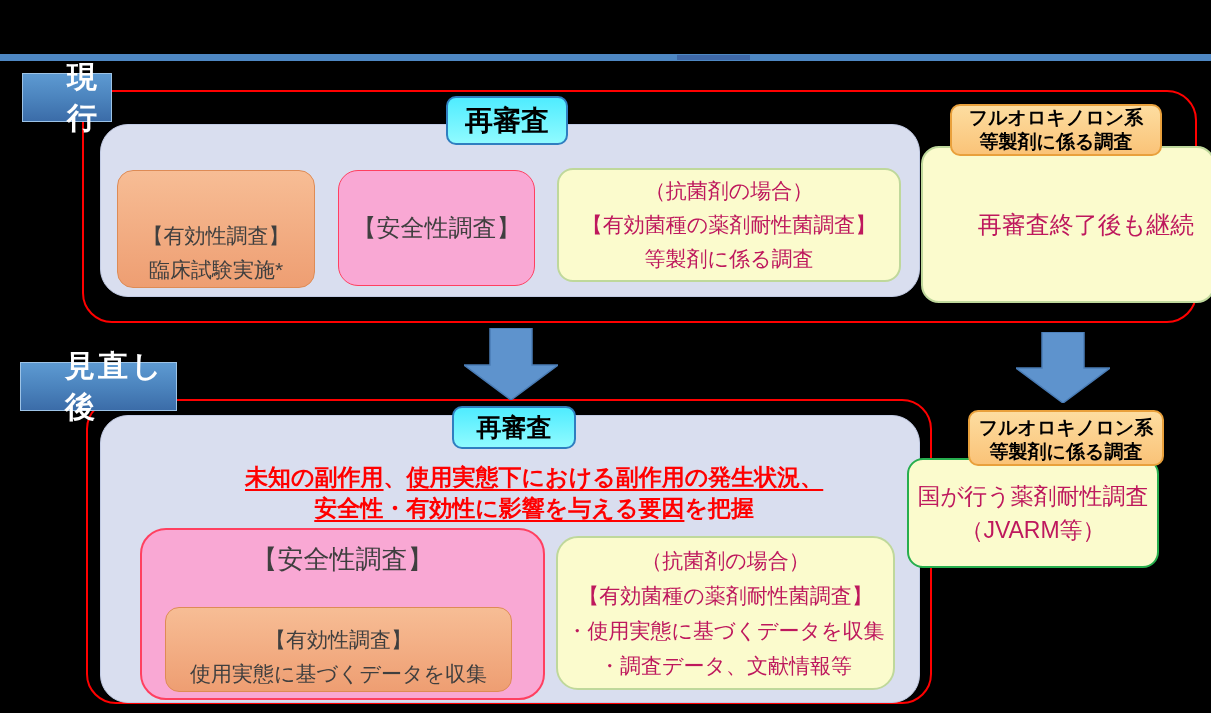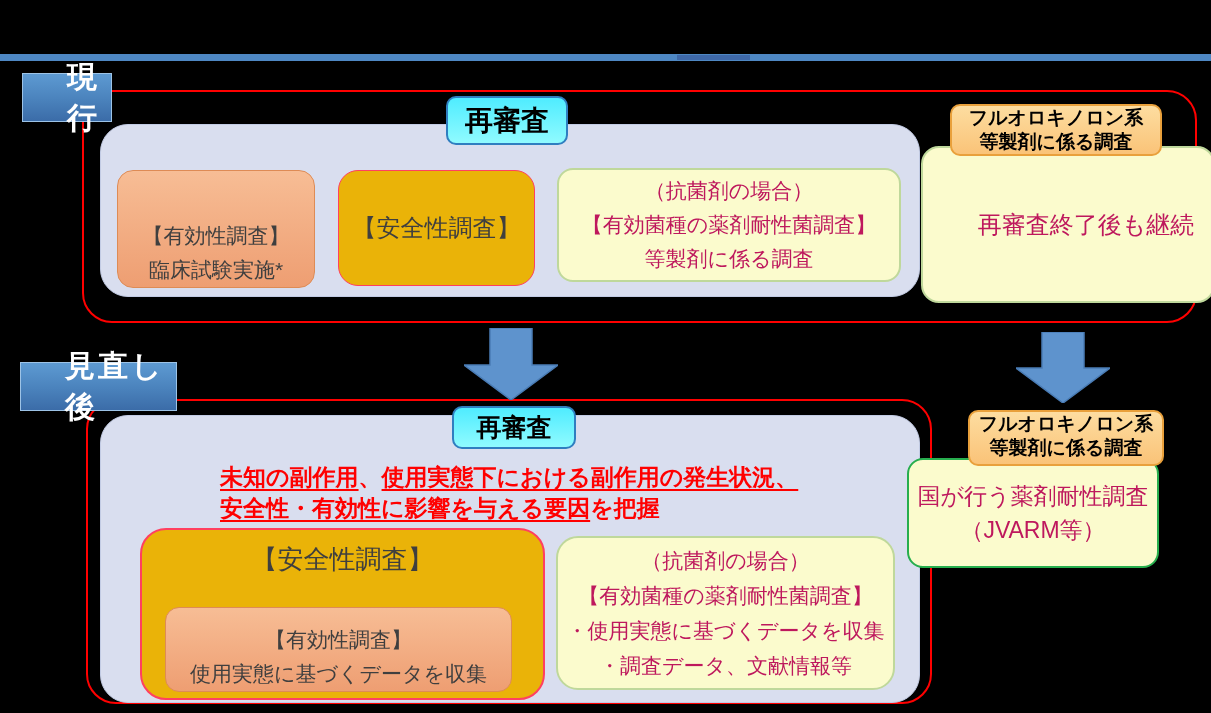--- a/index.html
+++ b/index.html
@@ -31,33 +31,33 @@
     display:flex; align-items:center; justify-content:center; z-index:20;
   }
 
   .orange-box {
     background:linear-gradient(180deg,#F7BD95 0%,#EE9E72 100%);
     border:1.5px solid #DE8B55; border-radius:16px;
     color:#3F3F3F; display:flex; flex-direction:column;
     align-items:center; justify-content:flex-end; z-index:10;
   }
   .pink-box {
-    background:#eab308; border:1.5px solid #FF4060; border-radius:20px;
+    background:#f9a8d4; border:1.5px solid #FF4060; border-radius:20px;
     color:#3F3F3F; z-index:9;
   }
   .yellow-box {
     background:#FBFBCD; border:2px solid #BFD89B; border-radius:16px;
     color:#be185d; display:flex; flex-direction:column;
     align-items:center; justify-content:center; z-index:8;
   }
   .fluoro-header {
     background:linear-gradient(180deg,#FDDDA0 0%,#FAC378 100%);
     border:2px solid #E9A03B; border-radius:10px;
     color:#000; font-weight:bold; font-size:19px; line-height:24px;
-    display:flex; flex-direction:column; align-items:center; justify-content:flex-start;
+    display:flex; flex-direction:column; align-items:center; justify-content:flex-end;
     text-align:center; z-index:22;
   }
   .jvarm-border { border:2.5px solid #27AE4E; }
 
   .box-line { font-size:21px; line-height:34px; white-space:nowrap; }
   .box-line-lg { font-size:24px; line-height:36px; white-space:nowrap; }
 
   .purpose { color:#FF0000; font-weight:bold; font-size:23px; line-height:31px; z-index:12; white-space:nowrap; }
   .u { text-decoration:underline; text-decoration-thickness:2px; text-underline-offset:4px; }
 
@@ -119,21 +119,21 @@
   <div class="abs blue-label" style="left:20px; top:362px; width:157px; height:49px;">
     <span>見直し後</span>
   </div>
 
   <div class="abs container" style="left:100px; top:415px; width:820px; height:288px;"></div>
 
   <div class="abs cyan-box" style="left:452px; top:406px; width:124px; height:43px; font-size:25px;">
     <span>再審査</span>
   </div>
 
-  <div class="abs purpose" style="left:220px; top:462px;">
+  <div class="abs purpose" style="left:245px; top:462px;text-align:center;">
     <div>
       <span class="u">未知の副作用</span><span>、</span><span class="u">使用実態下における副作用の発生状況、</span>
     </div>
     <div>
       <span class="u">安全性・有効性に影響を与える要因</span><span>を把握</span>
     </div>
   </div>
 
   <div class="abs pink-box" style="left:140px; top:528px; width:405px; height:172px; border:2px solid #FF4060; border-radius:26px;">
     <div style="text-align:center; margin-top:12px; font-size:26px;">【安全性調査】</div>

